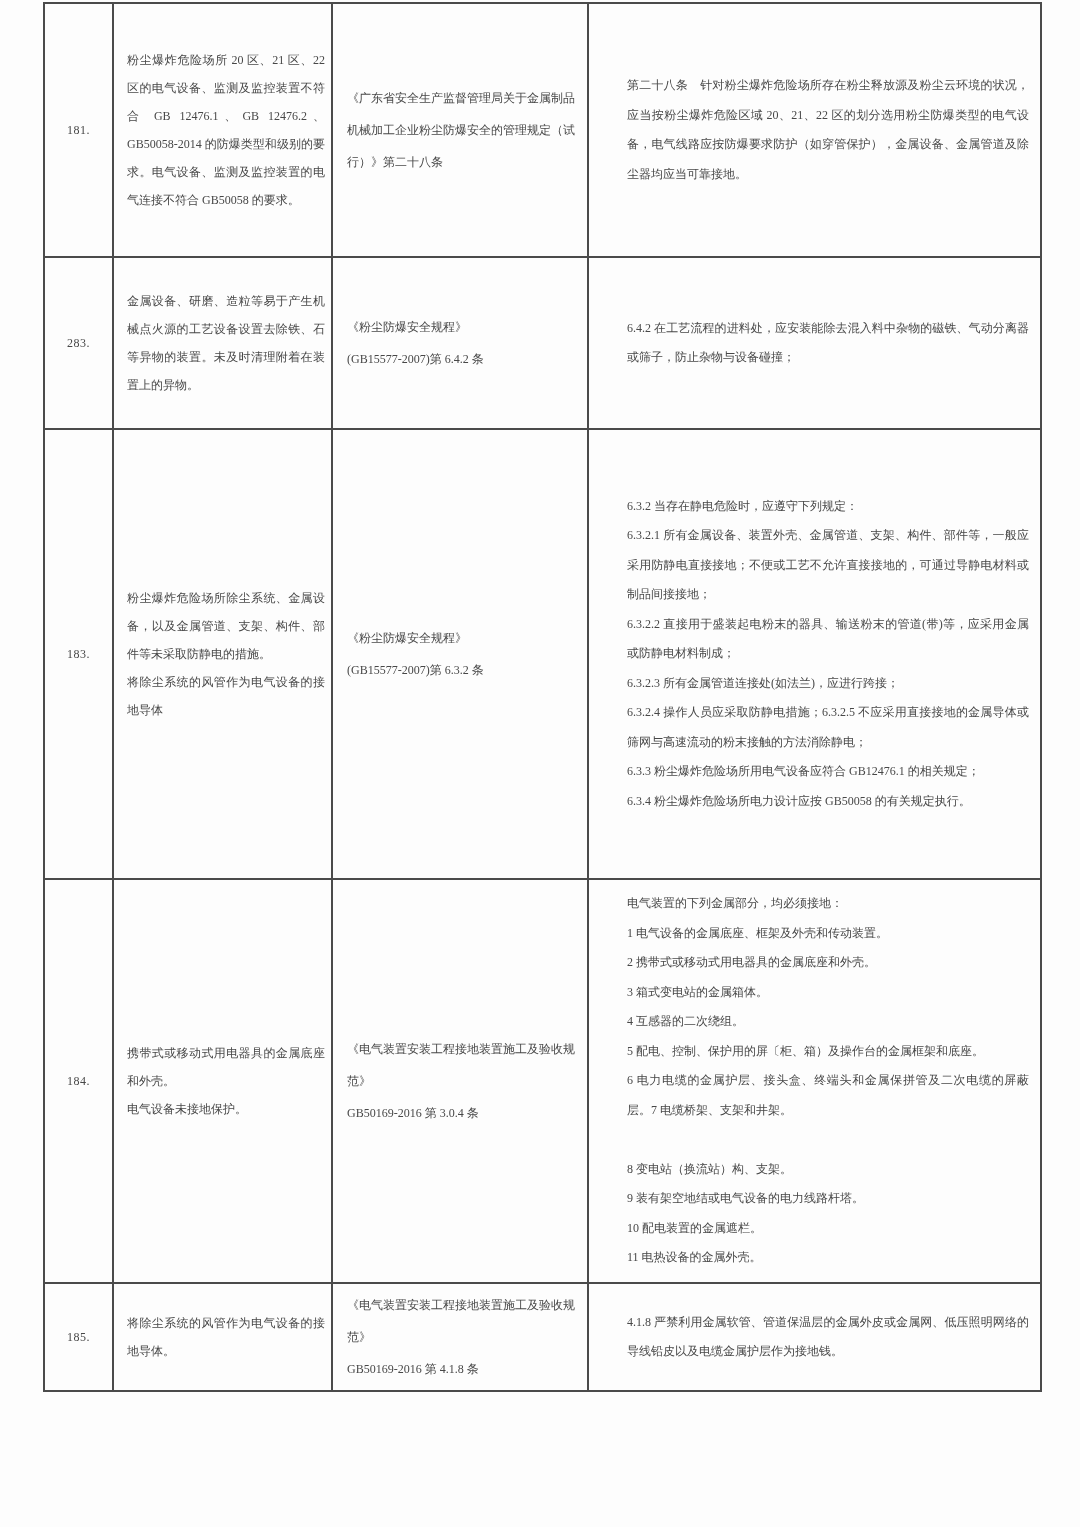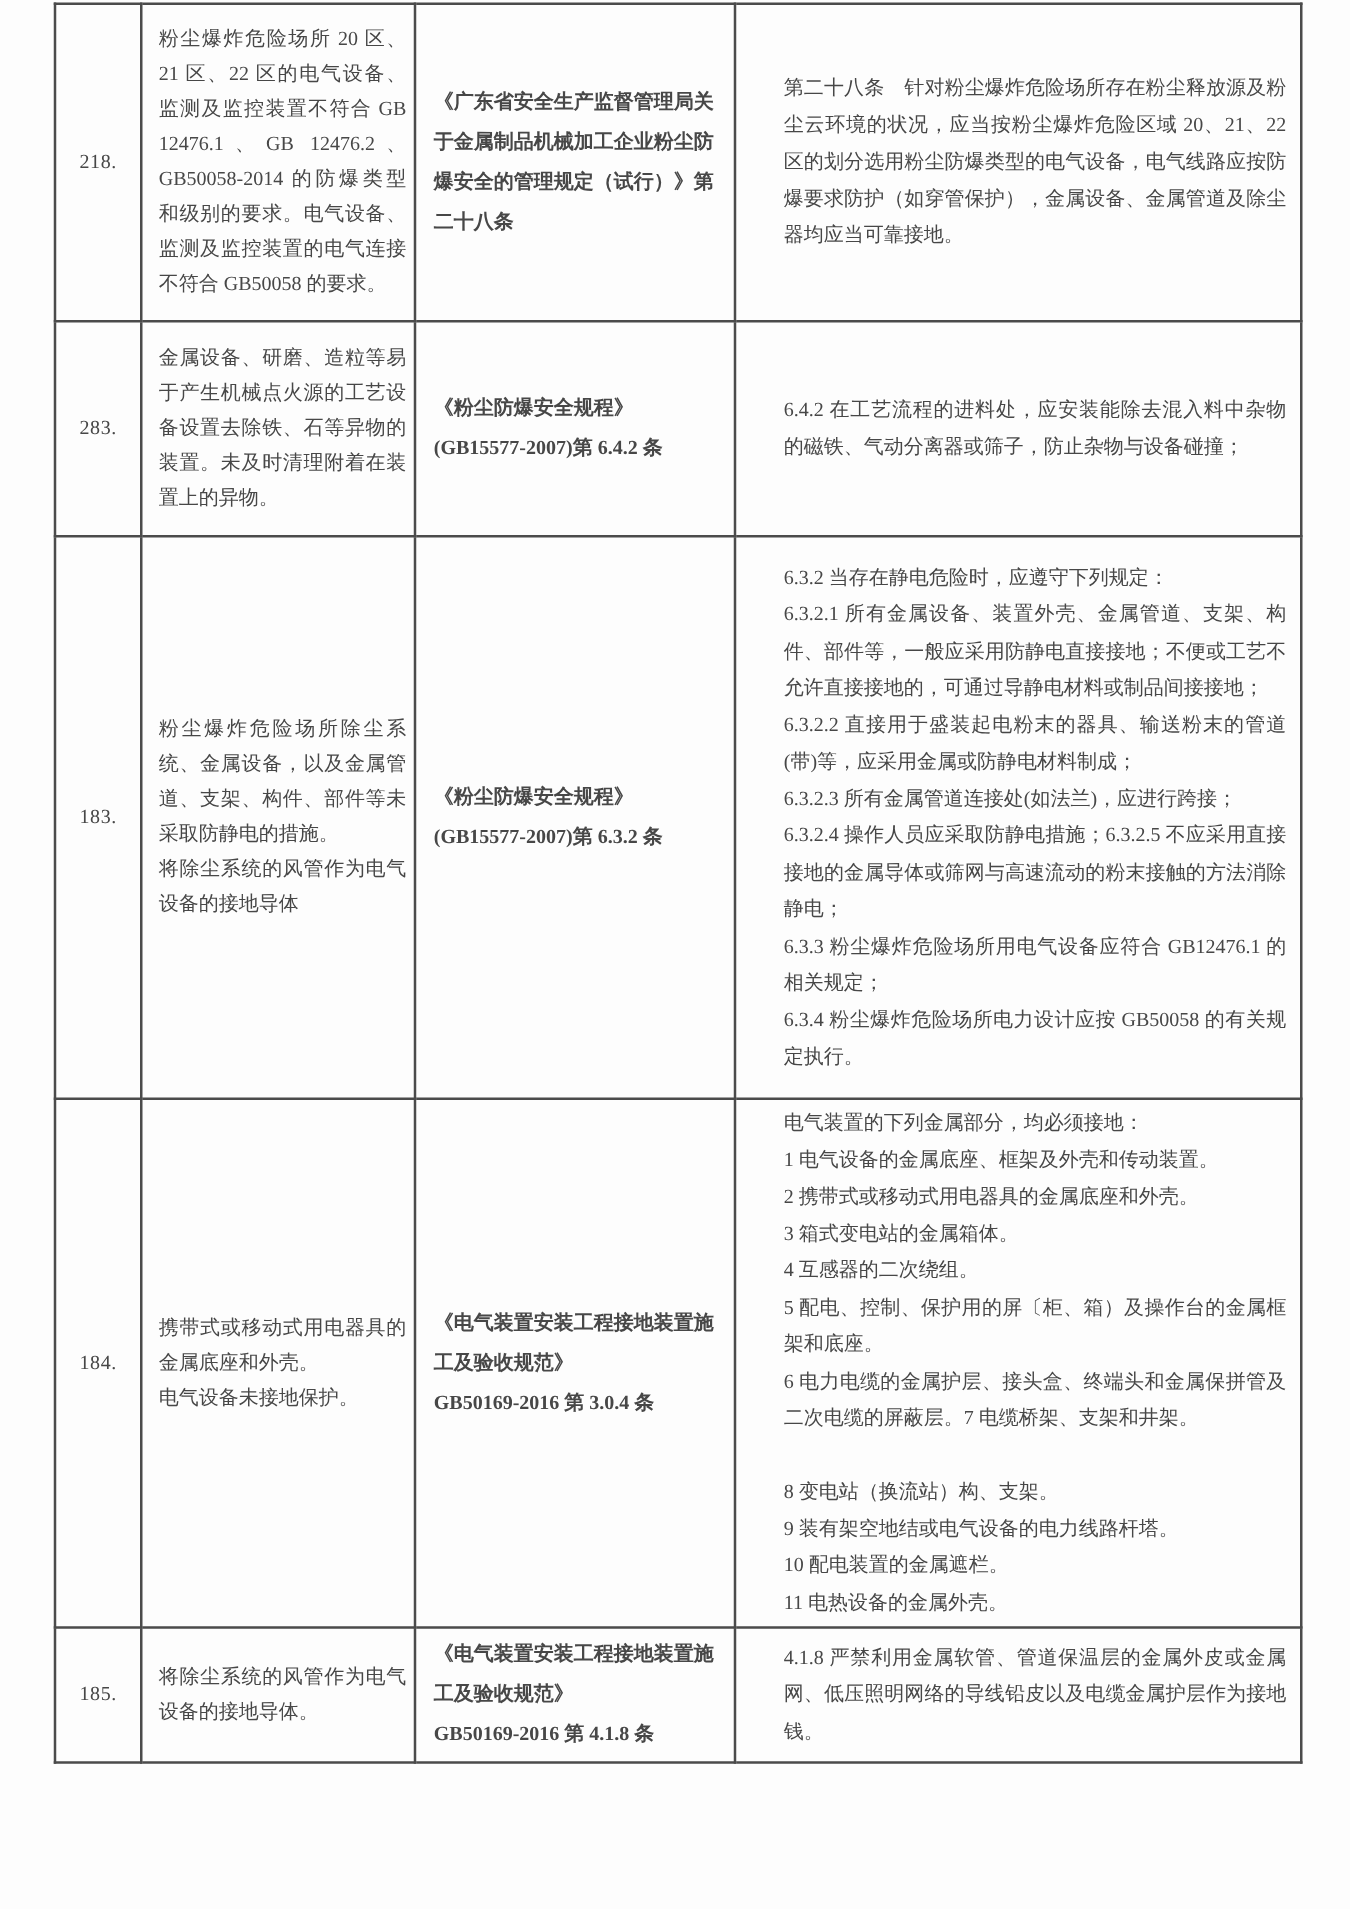--- a/index.html
+++ b/index.html
@@ -24,21 +24,21 @@
     position: absolute;
     left: 43px;
     top: 2px;
     width: 997px;
     border-collapse: collapse;
     table-layout: fixed;
   }
   table.reg-table td {
     border: 2px solid #4b4b4b;
     vertical-align: middle;
-    font-size: 16px;
+    font-size: 12px;
     overflow: hidden;
   }
   tr.row-181 { height: 254px; }
   tr.row-182 { height: 172px; }
   tr.row-183 { height: 450px; }
   tr.row-184 { height: 404px; }
   tr.row-185 { height: 104px; }
   td.cell-no {
     text-align: center;
     letter-spacing: 0.5px;
@@ -46,21 +46,20 @@
   td.cell-problem .cell-text {
     padding: 5px 5px 5px 12px;
     line-height: 28px;
     text-align: justify;
     white-space: pre-line;
   }
   td.cell-basis .cell-text {
     padding: 4px 6px 4px 13px;
     line-height: 32px;
     white-space: pre-line;
-    font-weight: bold;
   }
   td.cell-provision .cell-text {
     padding: 3px 10px 3px 9px;
     line-height: 29.5px;
     text-align: justify;
     white-space: pre-line;
     margin-left: 28px;
   }
 </style>
 </head>
@@ -70,21 +69,21 @@
   <table class="reg-table">
     <colgroup>
       <col style="width:69px">
       <col style="width:219px">
       <col style="width:256px">
       <col style="width:453px">
     </colgroup>
     <tbody>
       <tr class="row-181">
         <td class="cell-no">
-            <div class="cell-text">218.</div>
+            <div class="cell-text">181.</div>
           </td>
         <td class="cell-problem">
             <div class="cell-text">粉尘爆炸危险场所 20 区、21 区、22 区的电气设备、监测及监控装置不符合 GB 12476.1、GB 12476.2、GB50058-2014 的防爆类型和级别的要求。电气设备、监测及监控装置的电气连接不符合 GB50058 的要求。</div>
           </td>
         <td class="cell-basis">
             <div class="cell-text">《广东省安全生产监督管理局关于金属制品机械加工企业粉尘防爆安全的管理规定（试行）》第二十八条</div>
           </td>
         <td class="cell-provision">
             <div class="cell-text">第二十八条　针对粉尘爆炸危险场所存在粉尘释放源及粉尘云环境的状况，应当按粉尘爆炸危险区域 20、21、22 区的划分选用粉尘防爆类型的电气设备，电气线路应按防爆要求防护（如穿管保护），金属设备、金属管道及除尘器均应当可靠接地。</div>
           </td>

